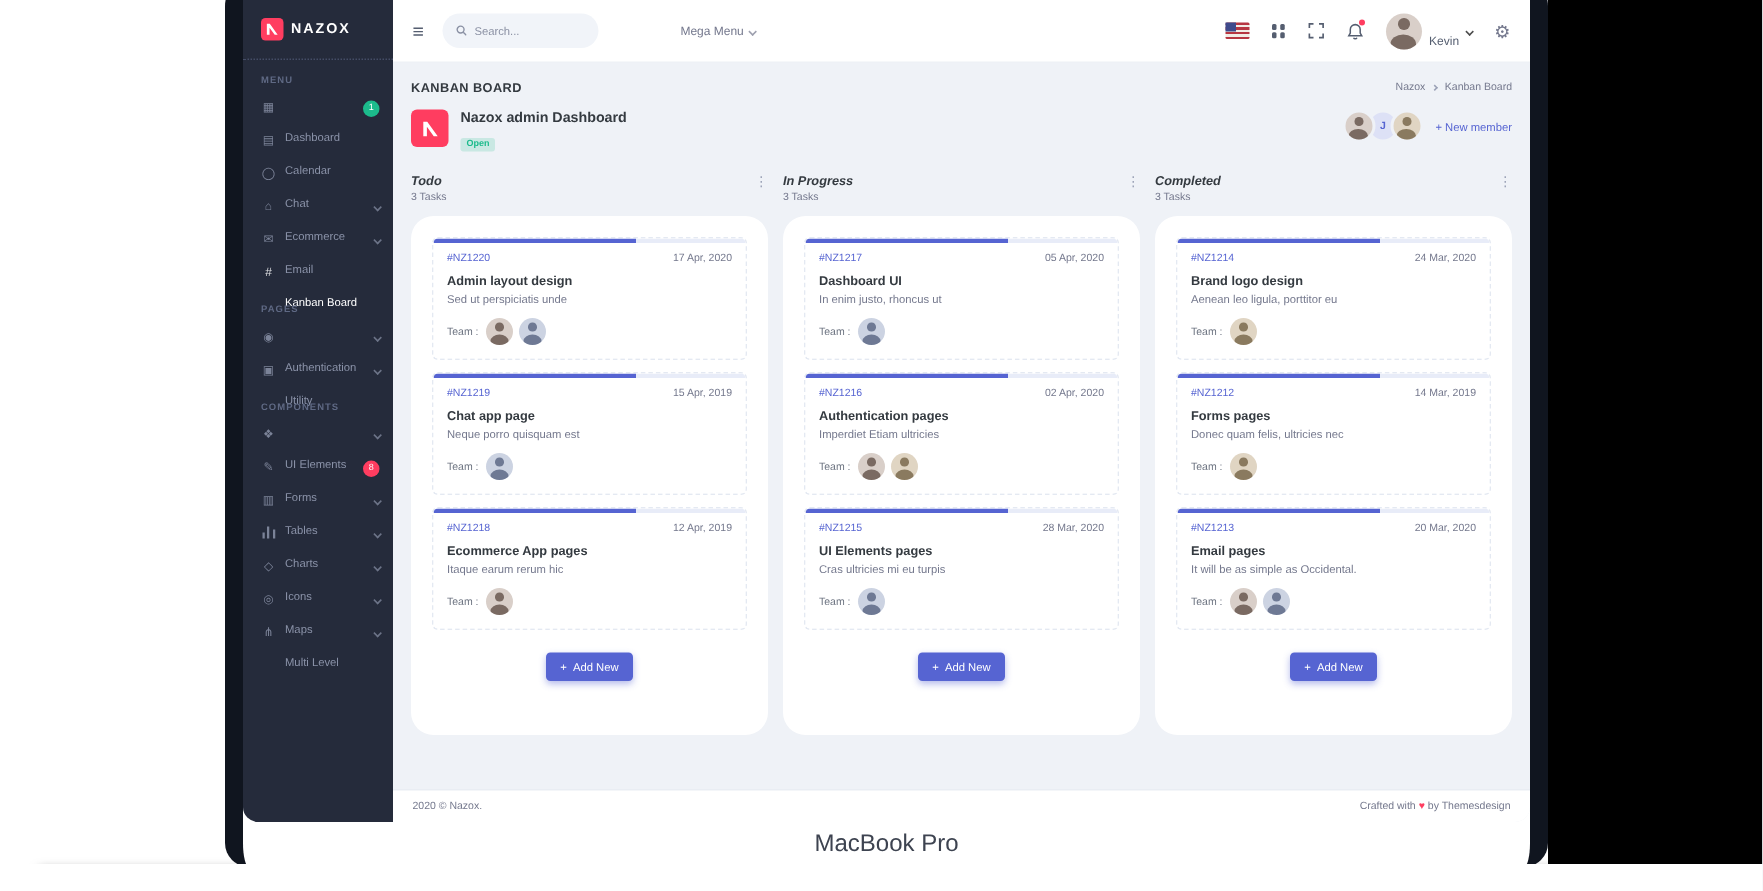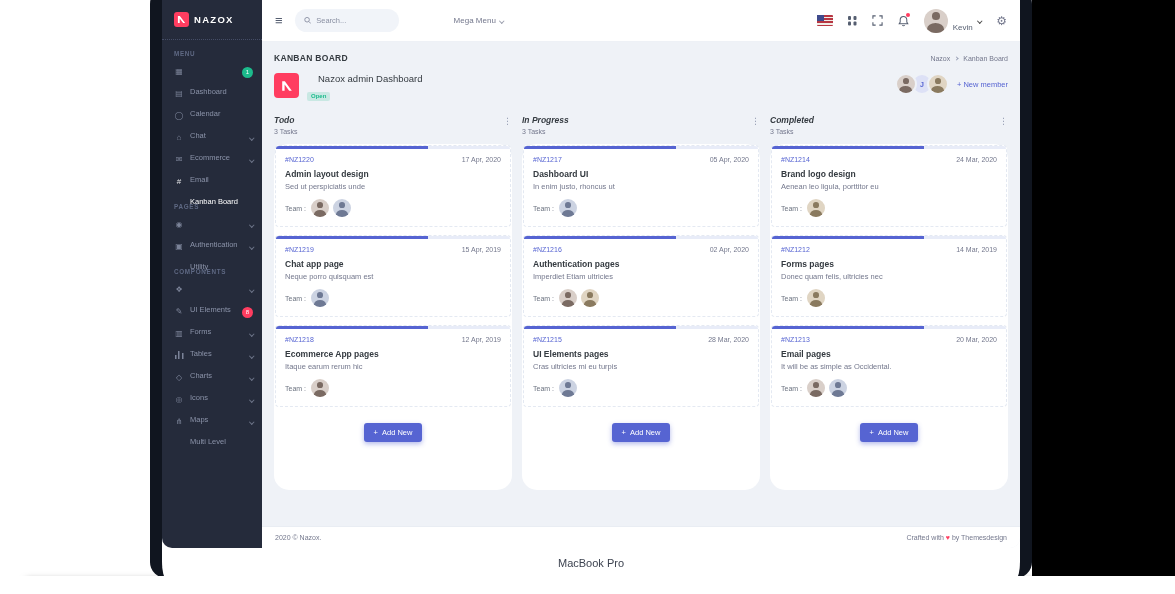--- a/index.html
+++ b/index.html
@@ -10,21 +10,21 @@
   .black-right { position:absolute; left:1032px; top:0; width:143px; height:594px; background:#000; z-index:0; }
   .black-bottom { position:absolute; left:0; top:578px; width:1175px; height:16px; z-index:1;
     background:linear-gradient(180deg, rgba(15,15,15,0) 0%, rgba(10,10,10,.78) 45%, #000 78%); }
   .base { position:absolute; left:26px; top:576px; width:1122px; height:12px; z-index:2;
     background:linear-gradient(180deg,#e8ebf0 0%,#cdd3dc 60%,#aeb5c0 100%);
     border-radius:3px 3px 14px 14px; box-shadow:0 4px 7px rgba(0,0,0,.55); }
   .base-notch { position:absolute; left:50%; top:0; transform:translateX(-50%); width:234px; height:7px;
     background:#f2f4f7; border-radius:0 0 9px 9px; }
   .screen { position:absolute; left:150px; top:-16px; width:882px; height:594px; z-index:3;
     background:#fff; border:solid #10151f; border-width:16px 12px 0 12px; border-radius:20px 20px 16px 16px; }
-  .chin { height:30px; line-height:30px; text-align:center; font-size:11px; color:#3d4350; }
+  .chin { height:30px; line-height:30px; text-align:center; font-size:16px; color:#3d4350; }
 
   
   .app { display:flex; height:548px; background:#fff; border-radius:0 0 10px 10px; overflow:hidden; }
 
   
   .sidebar { width:100px; flex:none; background:#252b3b; color:#8b93a9; font-size:7.5px; }
   .logo-row { height:40px; display:flex; align-items:center; gap:5px; padding-left:12px;
     border-bottom:1px dotted #454d66; }
   .logo-mark { width:15px; height:15px; background:#ff3d60; border-radius:3px; display:flex; align-items:center; justify-content:center; flex:none; }
   .brand { color:#fff; font-weight:bold; font-size:9.5px; letter-spacing:1.3px; }
@@ -80,38 +80,38 @@
   
   .content { flex:1; padding:9px 12px 0; overflow:hidden; }
   .page-head { display:flex; justify-content:space-between; align-items:center; margin:2px 0 10px; }
   .page-title { font-size:8.5px; font-weight:bold; color:#343a40; letter-spacing:.3px; }
   .crumbs { display:flex; align-items:center; gap:5px; font-size:7px; color:#74788d; }
   .crumb-sep { width:3px; height:3px; border-right:1px solid #9aa0b5; border-bottom:1px solid #9aa0b5; transform:rotate(-45deg); }
 
   .project-row { display:flex; justify-content:space-between; align-items:flex-start; margin-bottom:13px; }
   .proj-left { display:flex; gap:8px; }
   .proj-logo { width:25px; height:25px; border-radius:4px; background:#ff3d60; display:flex; align-items:center; justify-content:center; flex:none; }
-  .proj-name { font-size:9.5px; font-weight:normal; color:#343a40;margin-left:11px; }
+  .proj-name { font-size:9.5px; font-weight:bold; color:#343a40; }
   .status-badge { display:inline-block; margin-top:4px; background:rgba(28,187,140,.18); color:#1cbb8c;
     font-size:6px; font-weight:bold; padding:1.5px 4px; border-radius:2px; }
   .proj-right { display:flex; align-items:center;justify-content:space-between; }
   .stack { display:flex; }
   .stack > * { border:2px solid #eff2f7; margin-left:-6px; }
   .stack > *:first-child { margin-left:0; }
   .jav { width:22px; height:22px; border-radius:50%; background:#dde1f6; color:#5664d2; font-size:7px; font-weight:bold;
     display:flex; align-items:center; justify-content:center; flex:none; }
   .add-member { margin-left:8px; color:#5664d2; font-size:7.5px; cursor:pointer; white-space:nowrap; }
 
   .board { display:flex; gap:10px; }
   .col { flex:1; min-width:0; display:flex; flex-direction:column; }
   .col-head { display:flex; justify-content:space-between; align-items:flex-start; margin-bottom:9px; }
   .col-title { font-size:8.5px; font-weight:bold; color:#343a40;font-style:italic; }
   .col-count { font-size:7px; color:#74788d; margin-top:3px; }
   .dots { font-size:9px; color:#98a0b5; cursor:pointer; line-height:1; margin-top:2px; }
-  .col-body { background:#fff; border-radius:15px; padding:1px; min-height:346px; display:flex; flex-direction:column; }
+  .col-body { background:#fff; border-radius:15px; padding:14px; min-height:346px; display:flex; flex-direction:column; }
   .card { background:#fff; border:1px dashed #e4e9f2; border-radius:4px; margin-bottom:8px; overflow:hidden; cursor:pointer; }
   .card-bar { height:3px; background:linear-gradient(90deg,#5664d2 0 65%, #e8ecf8 65% 100%); }
   .card-pad { padding:7px 9px 9px; }
   .card-top { display:flex; justify-content:space-between; align-items:center; }
   .card-id { font-size:7px; color:#5664d2; cursor:pointer; }
   .card-date { font-size:7px; color:#74788d; }
   .card-title { font-size:8.5px; font-weight:bold; color:#343a40; margin-top:6px; }
   .card-desc { font-size:7.5px; color:#74788d; margin-top:3px; }
   .team-row { display:flex; align-items:center; gap:4px; margin-top:8px; }
   .team-lbl { font-size:7px; color:#6c7380; margin-right:1px; }

